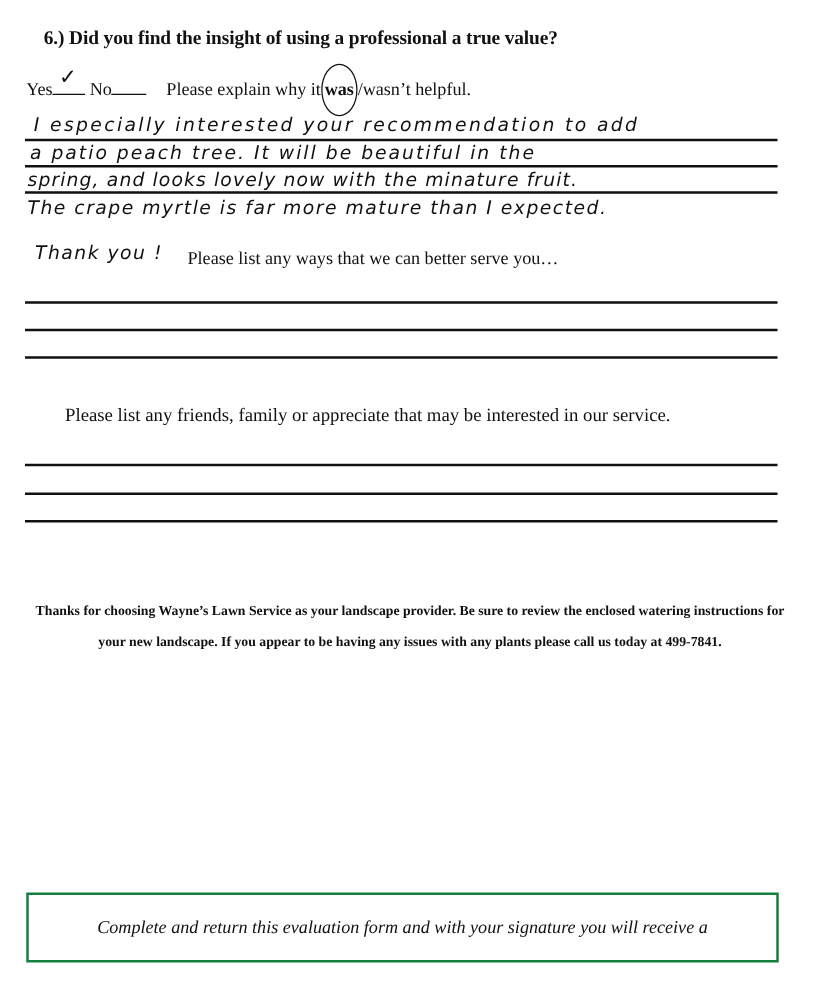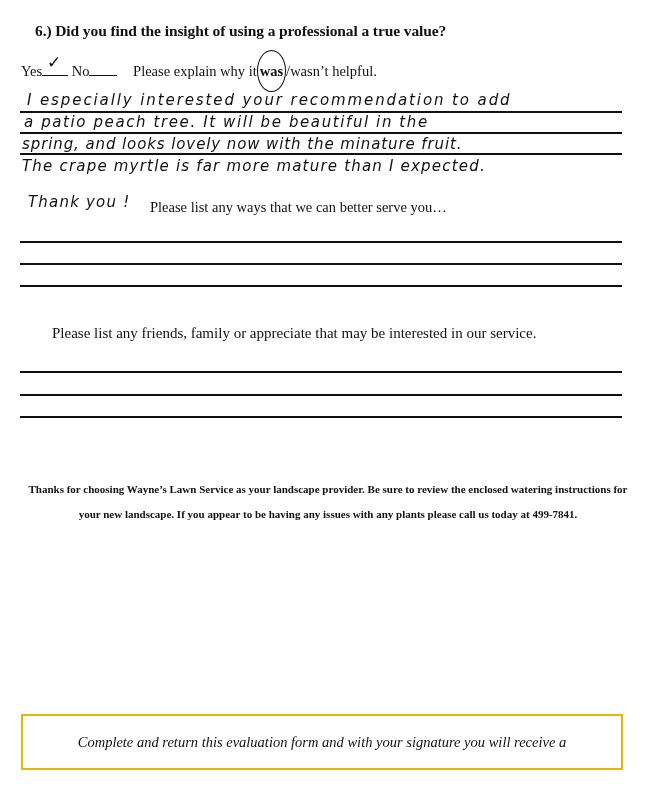--- a/index.html
+++ b/index.html
@@ -10,21 +10,21 @@
   .blank { display: inline-block; border-bottom: 1px solid #111; position: relative; height: 14px; vertical-align: baseline; }
   .blank.yes { width: 26px; }
   .blank.no { width: 28px; margin-right: 12px; }
   .check { position: absolute; left: 5px; top: -9px; font-size: 17px; font-family: "DejaVu Sans", sans-serif; }
   .circled { border: 1.5px solid #111; border-radius: 50%; padding: 12px 2px; font-weight: bold; }
   .line { position: absolute; left: 20px; width: 602px; height: 2px; background: #111; }
   .hand { position: absolute; font-family: "DejaVu Sans", sans-serif; font-size: 15px; letter-spacing: 1.2px; white-space: nowrap; font-style: italic; font-weight: 300; }
   .serve-prompt { left: 150px; top: 199px; font-size: 14.5px; white-space: nowrap; }
   .friends-prompt { left: 52px; top: 325px; font-size: 15px; white-space: nowrap; }
   .thanks { left: 22px; top: 477px; width: 612px; font-size: 11px; font-weight: bold; line-height: 24.5px; }
-  .footer-box { left: 21px; top: 714px; width: 602px; height: 56px; border: 2px solid #eab308; box-sizing: border-box; display: flex; flex-direction: column; align-items: center; justify-content: center; }
+  .footer-box { left: 21px; top: 714px; width: 602px; height: 56px; border: 2px solid #15803d; box-sizing: border-box; display: flex; flex-direction: column; align-items: center; justify-content: center; }
   .footer-box span { font-style: italic; font-size: 14.5px; line-height: 19px; white-space: nowrap; }
 </style>
 </head>
 <body>
 
 <div class="abs q-title">6.) Did you find the insight of using a professional a true value?</div>
 
 <div class="abs yesno">
   <span>Yes</span><span class="blank yes"><span class="check">✓</span></span>
   <span>No</span><span class="blank no"></span>

